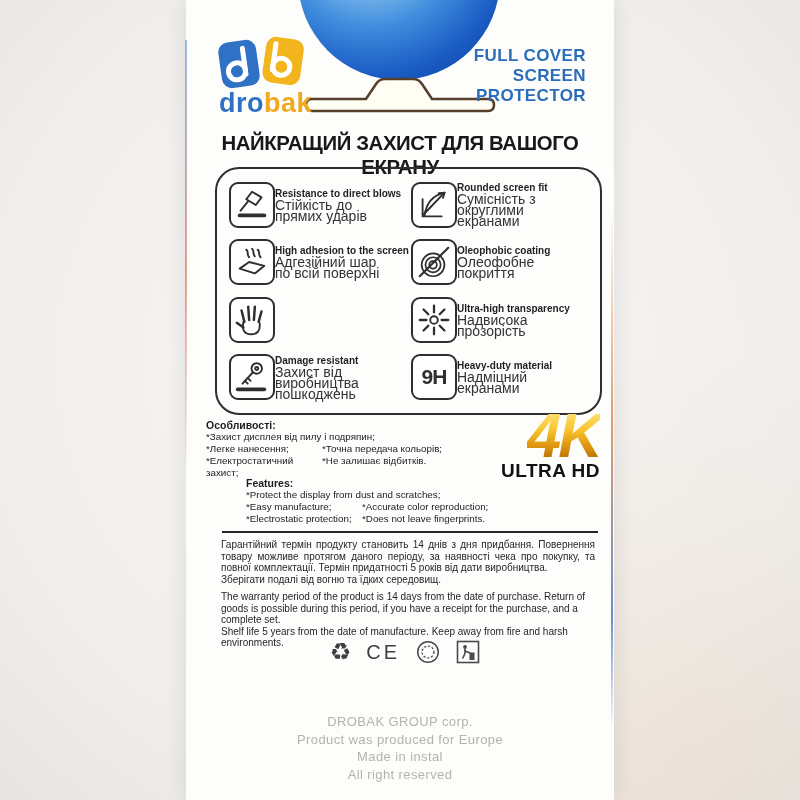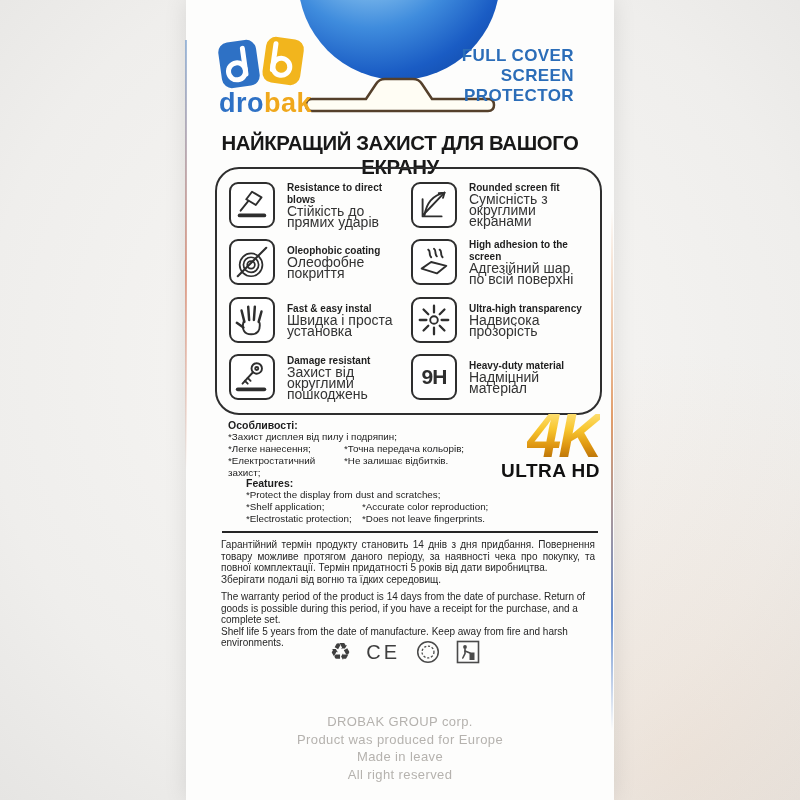--- a/index.html
+++ b/index.html
@@ -18,40 +18,40 @@
               background:linear-gradient(180deg, rgba(220,140,60,0), rgba(216,125,58,.75) 40%, rgba(55,105,190,.75) 78%, rgba(55,105,190,0));}
 
   .sphere{position:absolute;left:298px;top:-122px;width:202px;height:202px;border-radius:50%;
           background:radial-gradient(circle at 36% 28%, #d6ecfa 0%, #8cc4ef 22%, #3f8cdd 48%, #1a5cc4 72%, #0c3f96 100%);}
   .holesvg{position:absolute;left:302px;top:74px;}
 
   .logo{position:absolute;left:216px;top:34px;}
   .wordmark{position:absolute;left:219px;top:88px;font-size:27px;font-weight:bold;letter-spacing:0.5px;}
   .wm1{color:#2e71c5;} .wm2{color:#f0a81c;}
 
-  .ptype{position:absolute;left:388px;top:46px;width:186px;text-align:right;
+  .ptype{position:absolute;left:400px;top:46px;width:186px;text-align:right;
          color:#2b6db8;font-weight:bold;font-size:17px;line-height:20px;letter-spacing:0.4px;}
 
   .tagline{position:absolute;left:190px;top:131px;width:420px;text-align:center;
            font-size:21px;font-weight:bold;color:#181818;letter-spacing:-0.4px;
            transform:scaleX(0.97);}
 
   .ftable{position:absolute;left:215px;top:167px;width:387px;height:248px;
           border:2px solid #2e2e2e;border-radius:24px;box-sizing:border-box;
           display:grid;grid-template-columns:182px 1fr;padding:7px 4px 7px 12px;}
-  .fcell{display:flex;align-items:center;gap:12px;}
+  .fcell{display:flex;align-items:center;gap:0;}
   .ibox{width:46px;height:46px;border:2px solid #2e2e2e;border-radius:9px;flex:0 0 auto;
         display:flex;align-items:center;justify-content:center;box-sizing:border-box;background:#fff;}
   .ften{font-size:10px;font-weight:bold;color:#1f1f1f;line-height:12px;}
   .ftuk{font-size:14px;color:#333;line-height:11px;max-width:118px;}
   .nineh{font-size:21px;font-weight:bold;color:#2e2e2e;letter-spacing:-1px;}
 
   .blocktitle{font-size:10.5px;font-weight:bold;color:#1d1d1d;}
   .bline{font-size:9.8px;color:#222;line-height:12px;}
-  .uk-feats{position:absolute;left:228px;top:419px;width:240px;}
+  .uk-feats{position:absolute;left:206px;top:419px;width:240px;}
   .en-feats{position:absolute;left:222px;top:477px;width:250px;margin-left:24px;}
   .two-col{display:flex;}
   .two-col .c1{width:116px;} .two-col .c2{flex:1;}
 
   .k4{position:absolute;left:456px;top:408px;width:144px;text-align:right;}
   .k4-top{font-size:62px;line-height:56px;font-weight:bold;font-style:italic;letter-spacing:-3px;
           background:linear-gradient(180deg,#ffe88a 0%,#f8c62e 38%,#dd9410 68%,#a96405 100%);
           -webkit-background-clip:text;background-clip:text;color:transparent;
           display:inline-block;transform:scaleY(1.02);}
   .k4-bot{font-size:19px;font-weight:bold;color:#111;letter-spacing:0.5px;margin-top:-4px;}
@@ -135,63 +135,59 @@
         </svg>
       </div>
       <div>
         <div class="ften">Rounded screen fit</div>
         <div class="ftuk">Сумісність з округлими екранами</div>
       </div>
     </div>
 
     <div class="fcell">
       <div class="ibox">
+        <svg width="38" height="38" viewBox="0 0 40 40" fill="none" stroke="#2e2e2e" stroke-width="2" stroke-linecap="round" stroke-linejoin="round">
+          <path d="M7,27 L17,20 L33,24 L23,32 Z"></path>
+          <path d="M14,7 c3,2 0,5 3,8"></path>
+          <path d="M20,6 c3,2 0,5 3,8"></path>
+          <path d="M26,7 c3,2 0,5 3,8"></path>
+        </svg>
+      </div>
+      <div>
+        <div class="ften">High adhesion to the screen</div>
+        <div class="ftuk">Адгезійний шар по всій поверхні</div>
+      </div>
+    </div>
+
+    <div class="fcell">
+      <div class="ibox">
         <svg width="38" height="38" viewBox="0 0 40 40" fill="none" stroke="#2e2e2e" stroke-width="1.8" stroke-linecap="round">
           <circle cx="19" cy="23" r="4"></circle>
           <circle cx="19" cy="23" r="8"></circle>
           <circle cx="19" cy="23" r="12"></circle>
           <path d="M5,35 L35,5" stroke-width="2.2"></path>
         </svg>
       </div>
       <div>
         <div class="ften">Oleophobic coating</div>
         <div class="ftuk">Олеофобне покриття</div>
-      </div>
-    </div>
-
-    <div class="fcell">
-      <div class="ibox">
-        <svg width="38" height="38" viewBox="0 0 40 40" fill="none" stroke="#2e2e2e" stroke-width="2" stroke-linecap="round" stroke-linejoin="round">
-          <path d="M7,27 L17,20 L33,24 L23,32 Z"></path>
-          <path d="M14,7 c3,2 0,5 3,8"></path>
-          <path d="M20,6 c3,2 0,5 3,8"></path>
-          <path d="M26,7 c3,2 0,5 3,8"></path>
-        </svg>
-      </div>
-      <div>
-        <div class="ften">High adhesion to the screen</div>
-        <div class="ftuk">Адгезійний шар по всій поверхні</div>
       </div>
     </div>
 
     <div class="fcell">
       <div class="ibox">
         <svg width="38" height="38" viewBox="0 0 40 40" fill="none" stroke="#2e2e2e" stroke-width="2.6" stroke-linecap="round" stroke-linejoin="round">
           <path d="M12,22 L9,10"></path>
           <path d="M17,20 L16,6"></path>
           <path d="M22,20 L23,6"></path>
           <path d="M27,22 L30,11"></path>
           <path d="M11,28 L4,23"></path>
           <path d="M11,22 C9,30 12,35 19,35 C26,35 29,31 28,23" stroke-width="2"></path>
         </svg>
       </div>
-      <div>
-        <div class="ften">Fast &amp; easy instal</div>
-        <div class="ftuk">Швидка і проста установка</div>
-      </div>
     </div>
 
     <div class="fcell">
       <div class="ibox">
         <svg width="38" height="38" viewBox="0 0 40 40" fill="none" stroke="#2e2e2e" stroke-width="2.4" stroke-linecap="round">
           <path d="M20,5 V12 M20,28 V35 M5,20 H12 M28,20 H35"></path>
           <path d="M9,9 L14,14 M26,26 L31,31 M31,9 L26,14 M14,26 L9,31"></path>
           <circle cx="20" cy="20" r="4" stroke-width="2"></circle>
         </svg>
       </div>
@@ -206,31 +202,31 @@
         <svg width="38" height="38" viewBox="0 0 40 40" fill="none" stroke="#2e2e2e" stroke-width="2" stroke-linecap="round" stroke-linejoin="round">
           <circle cx="25" cy="11" r="5.5"></circle>
           <circle cx="25" cy="11" r="1.6"></circle>
           <path d="M21,15 L10,27"></path>
           <path d="M12.5,24 L15.5,27 M15.5,21 L18.5,24"></path>
           <path d="M5,33 H33" stroke-width="4"></path>
         </svg>
       </div>
       <div>
         <div class="ften">Damage resistant</div>
-        <div class="ftuk">Захист від округлими пошкоджень</div>
+        <div class="ftuk">Захист від виробництва пошкоджень</div>
       </div>
     </div>
 
     <div class="fcell">
       <div class="ibox">
         <div class="nineh">9H</div>
       </div>
       <div>
         <div class="ften">Heavy-duty material</div>
-        <div class="ftuk">Надміцний матеріал</div>
+        <div class="ftuk">Надміцний екранами</div>
       </div>
     </div>
 
   </div>
 
   <div class="uk-feats">
     <div class="blocktitle">Особливості:</div>
     <div class="bline">*Захист дисплея від пилу і подряпин;</div>
     <div class="two-col">
       <div class="c1">
@@ -247,21 +243,21 @@
   <div class="k4">
     <div><span class="k4-top">4K</span></div>
     <div class="k4-bot">ULTRA HD</div>
   </div>
 
   <div class="en-feats">
     <div class="blocktitle">Features:</div>
     <div class="bline">*Protect the display from dust and scratches;</div>
     <div class="two-col">
       <div class="c1">
-        <div class="bline">*Shelf application;</div>
+        <div class="bline">*Easy manufacture;</div>
         <div class="bline">*Electrostatic protection;</div>
       </div>
       <div class="c2">
         <div class="bline">*Accurate color reproduction;</div>
         <div class="bline">*Does not leave fingerprints.</div>
       </div>
     </div>
   </div>
 
   <div class="sep"></div>
@@ -288,16 +284,16 @@
       <circle cx="9" cy="7" r="1.9" fill="#4a4a4a"></circle>
       <path d="M9,9 L9,13.5 L6.8,18" stroke="#4a4a4a" stroke-width="1.6" fill="none" stroke-linecap="round"></path>
       <path d="M9,11 L14,13" stroke="#4a4a4a" stroke-width="1.6" fill="none" stroke-linecap="round"></path>
       <rect x="13.5" y="12.5" width="5" height="7.5" fill="#4a4a4a"></rect>
     </svg>
   </div>
 
   <div class="footer">
     <div>DROBAK GROUP corp.</div>
     <div>Product was produced for Europe</div>
-    <div>Made in leave</div>
+    <div>Made in instal</div>
     <div>All right reserved</div>
   </div>
 </div>
 
 </body></html>

